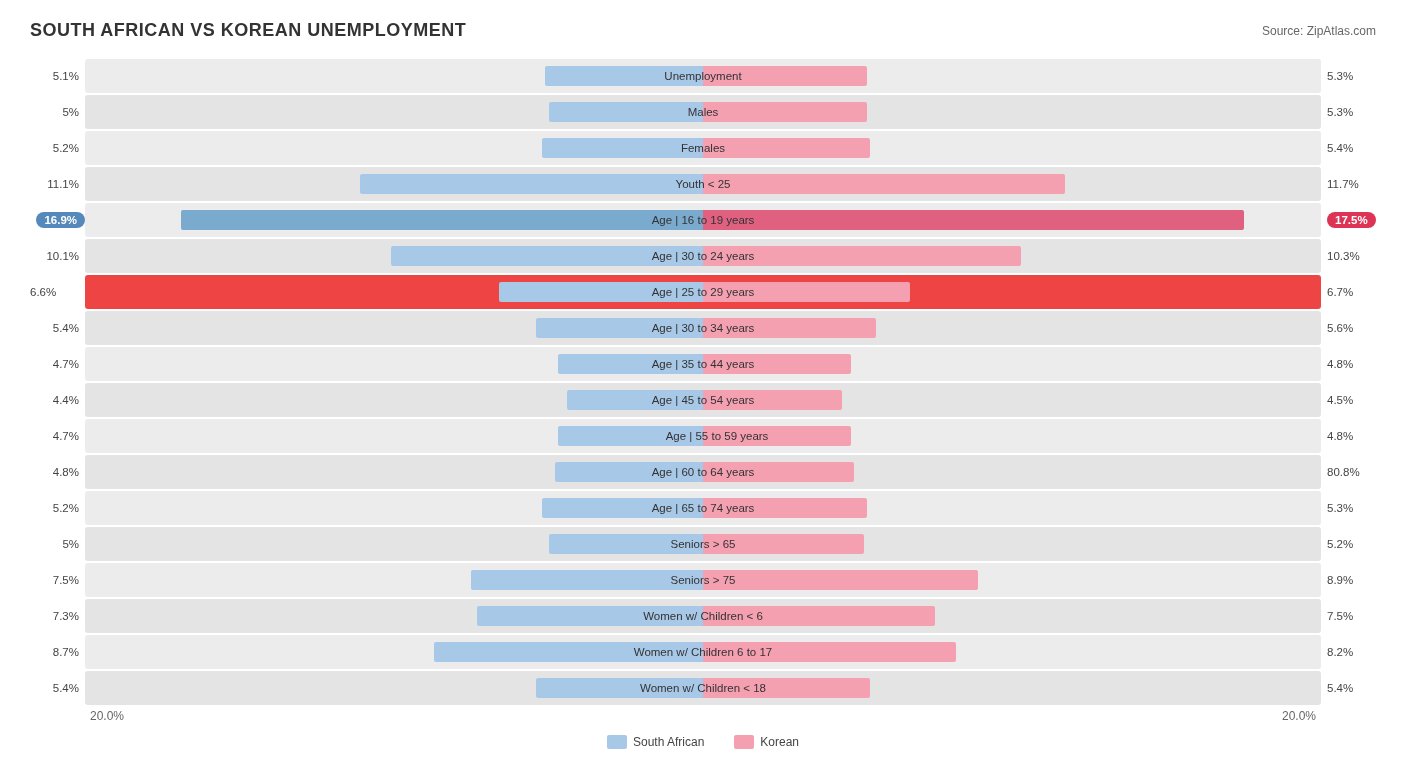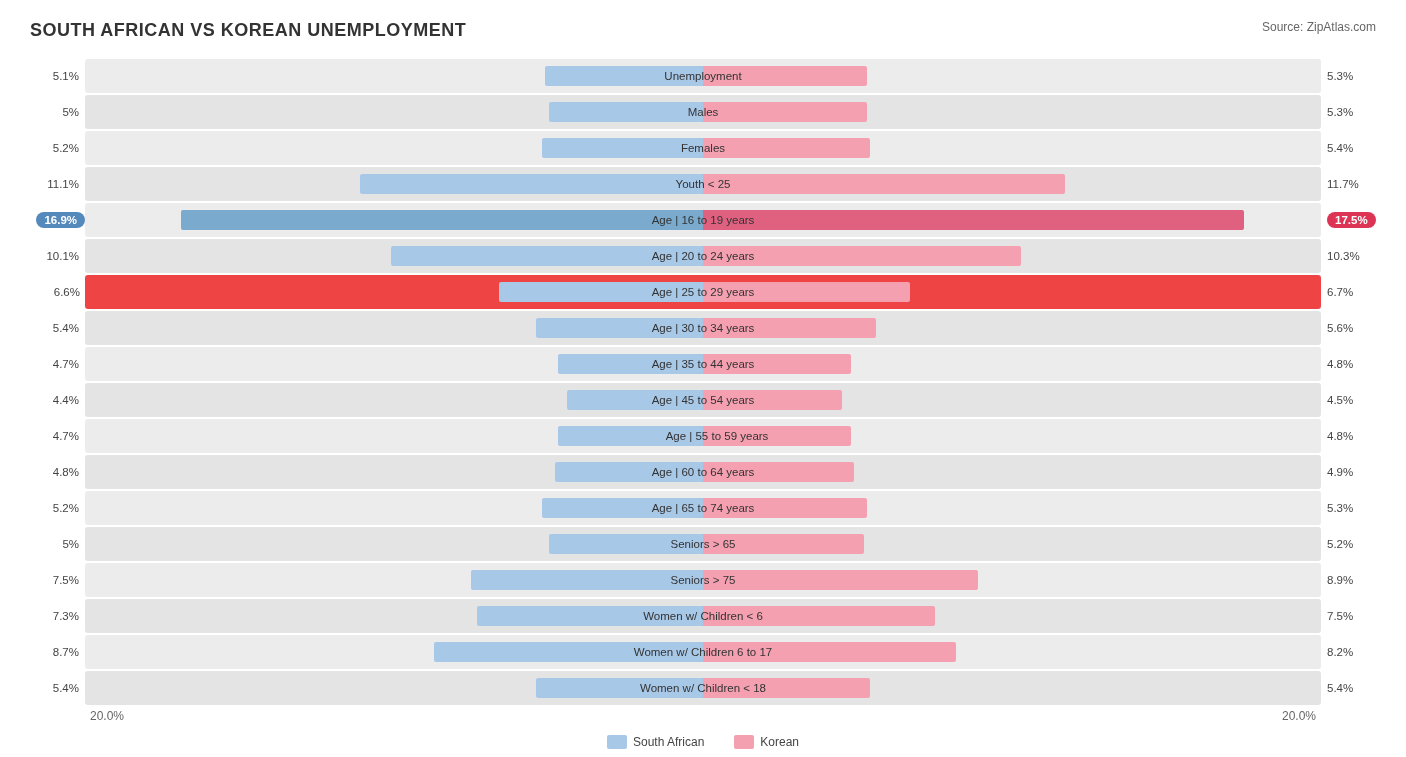--- a/index.html
+++ b/index.html
@@ -14,21 +14,21 @@
     .chart-container {
       background: white;
       width: 1406px;
       min-height: 757px;
       padding: 20px 30px 30px 30px;
       position: relative;
     }
     .chart-header {
       display: flex;
       justify-content: space-between;
-      align-items: flex-start;
+      align-items: center;
       margin-bottom: 18px;
     }
     .chart-title {
       font-size: 18px;
       font-weight: bold;
       color: #333;
       text-transform: uppercase;
       letter-spacing: 0.5px;
     }
     .chart-source {
@@ -144,26 +144,26 @@
       </div>
       <div style="display: flex; align-items: center; width: 100%; height: 34px; margin-bottom: 2px;">
         <div style="width: 55px; text-align: right; font-size: 11.5px; color: rgb(68, 68, 68); padding-right: 6px; flex-shrink: 0;">10.1%</div>
         <div style="flex: 1 1 0%; display: flex; align-items: center; height: 34px; background: rgb(228, 228, 228); position: relative; border-radius: 3px; overflow: hidden;">
           <div style="flex: 1 1 0%; height: 100%; position: relative;">
             <div style="position: absolute; right: 0px; top: 50%; transform: translateY(-50%); height: 20px; width: 50.5%; background: rgb(168, 200, 232); border-radius: 2px 0px 0px 2px;"></div>
           </div>
           <div style="flex: 1 1 0%; height: 100%; position: relative;">
             <div style="position: absolute; left: 0px; top: 50%; transform: translateY(-50%); height: 20px; width: 51.5%; background: rgb(244, 160, 176); border-radius: 0px 2px 2px 0px;"></div>
           </div>
-          <div style="position: absolute; left: 50%; transform: translateX(-50%); font-size: 11.5px; color: rgb(51, 51, 51); white-space: nowrap; z-index: 5; pointer-events: none;">Age | 20 to 24 years</div>
+          <div style="position: absolute; left: 50%; transform: translateX(-50%); font-size: 11.5px; color: rgb(51, 51, 51); white-space: nowrap; z-index: 5; pointer-events: none;">Age | 30 to 24 years</div>
         </div>
         <div style="width: 55px; text-align: left; font-size: 11.5px; color: rgb(68, 68, 68); padding-left: 6px; flex-shrink: 0;">10.3%</div>
       </div>
       <div style="display: flex; align-items: center; width: 100%; height: 34px; margin-bottom: 2px;">
-        <div style="width: 55px; text-align: right; font-size: 11.5px; color: rgb(68, 68, 68); padding-right: 5px; flex-shrink: 0;">6.6%</div>
+        <div style="width: 55px; font-size: 11.5px; color: rgb(68, 68, 68); padding-right: 18px; flex-shrink: 0;">6.6%</div>
         <div style="flex: 1 1 0%; display: flex; align-items: center; height: 34px; background: #ef4444; position: relative; border-radius: 3px; overflow: hidden;">
           <div style="flex: 1 1 0%; height: 100%; position: relative;">
             <div style="position: absolute; right: 0px; top: 50%; transform: translateY(-50%); height: 20px; width: 33%; background: rgb(168, 200, 232); border-radius: 2px 0px 0px 2px;"></div>
           </div>
           <div style="flex: 1 1 0%; height: 100%; position: relative;">
             <div style="position: absolute; left: 0px; top: 50%; transform: translateY(-50%); height: 20px; width: 33.5%; background: rgb(244, 160, 176); border-radius: 0px 2px 2px 0px;"></div>
           </div>
           <div style="position: absolute; left: 50%; transform: translateX(-50%); font-size: 11.5px; color: rgb(51, 51, 51); white-space: nowrap; z-index: 5; pointer-events: none;">Age | 25 to 29 years</div>
         </div>
         <div style="width: 55px; text-align: left; font-size: 11.5px; color: rgb(68, 68, 68); padding-left: 6px; flex-shrink: 0;">6.7%</div>
@@ -224,21 +224,21 @@
         <div style="width: 55px; text-align: right; font-size: 11.5px; color: rgb(68, 68, 68); padding-right: 6px; flex-shrink: 0;">4.8%</div>
         <div style="flex: 1 1 0%; display: flex; align-items: center; height: 34px; background: rgb(228, 228, 228); position: relative; border-radius: 3px; overflow: hidden;">
           <div style="flex: 1 1 0%; height: 100%; position: relative;">
             <div style="position: absolute; right: 0px; top: 50%; transform: translateY(-50%); height: 20px; width: 24%; background: rgb(168, 200, 232); border-radius: 2px 0px 0px 2px;"></div>
           </div>
           <div style="flex: 1 1 0%; height: 100%; position: relative;">
             <div style="position: absolute; left: 0px; top: 50%; transform: translateY(-50%); height: 20px; width: 24.5%; background: rgb(244, 160, 176); border-radius: 0px 2px 2px 0px;"></div>
           </div>
           <div style="position: absolute; left: 50%; transform: translateX(-50%); font-size: 11.5px; color: rgb(51, 51, 51); white-space: nowrap; z-index: 5; pointer-events: none;">Age | 60 to 64 years</div>
         </div>
-        <div style="width: 55px; text-align: left; font-size: 11.5px; color: rgb(68, 68, 68); padding-left: 6px; flex-shrink: 0;">4.9%</div>
+        <div style="width: 55px; text-align: left; font-size: 11.5px; color: rgb(68, 68, 68); padding-left: 6px; flex-shrink: 0;">80.8%</div>
       </div>
       <div style="display: flex; align-items: center; width: 100%; height: 34px; margin-bottom: 2px;">
         <div style="width: 55px; text-align: right; font-size: 11.5px; color: rgb(68, 68, 68); padding-right: 6px; flex-shrink: 0;">5.2%</div>
         <div style="flex: 1 1 0%; display: flex; align-items: center; height: 34px; background: rgb(236, 236, 236); position: relative; border-radius: 3px; overflow: hidden;">
           <div style="flex: 1 1 0%; height: 100%; position: relative;">
             <div style="position: absolute; right: 0px; top: 50%; transform: translateY(-50%); height: 20px; width: 26%; background: rgb(168, 200, 232); border-radius: 2px 0px 0px 2px;"></div>
           </div>
           <div style="flex: 1 1 0%; height: 100%; position: relative;">
             <div style="position: absolute; left: 0px; top: 50%; transform: translateY(-50%); height: 20px; width: 26.5%; background: rgb(244, 160, 176); border-radius: 0px 2px 2px 0px;"></div>
           </div>

